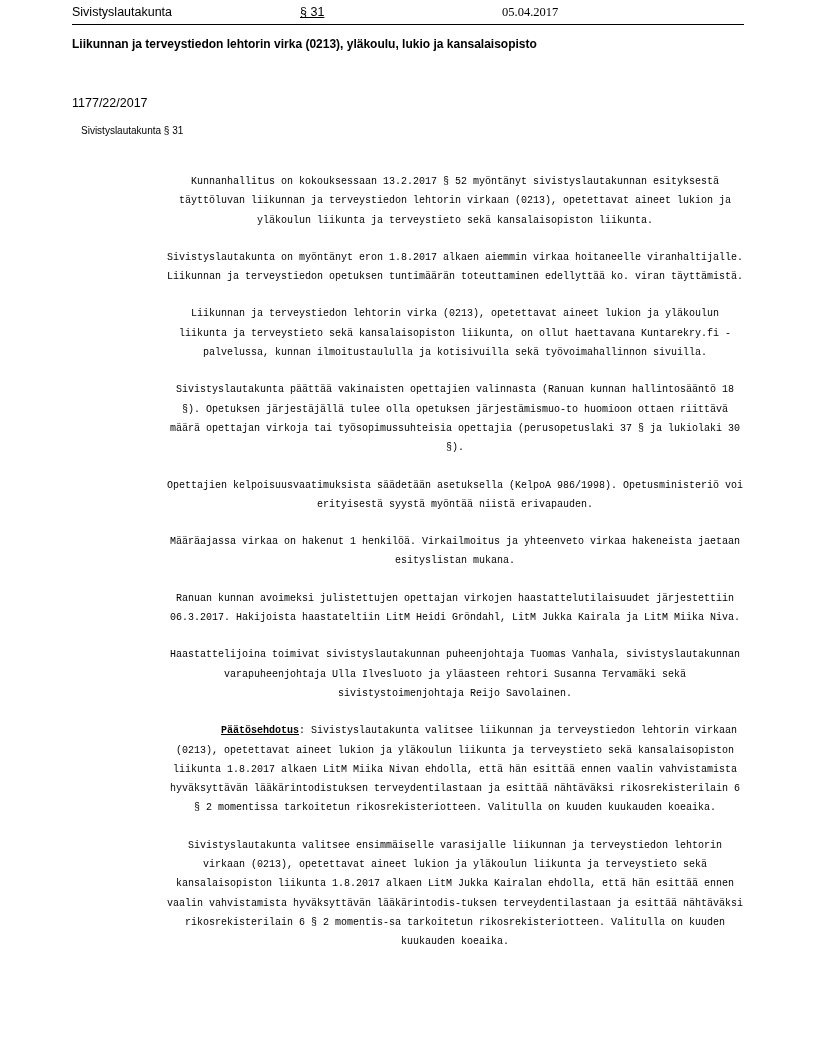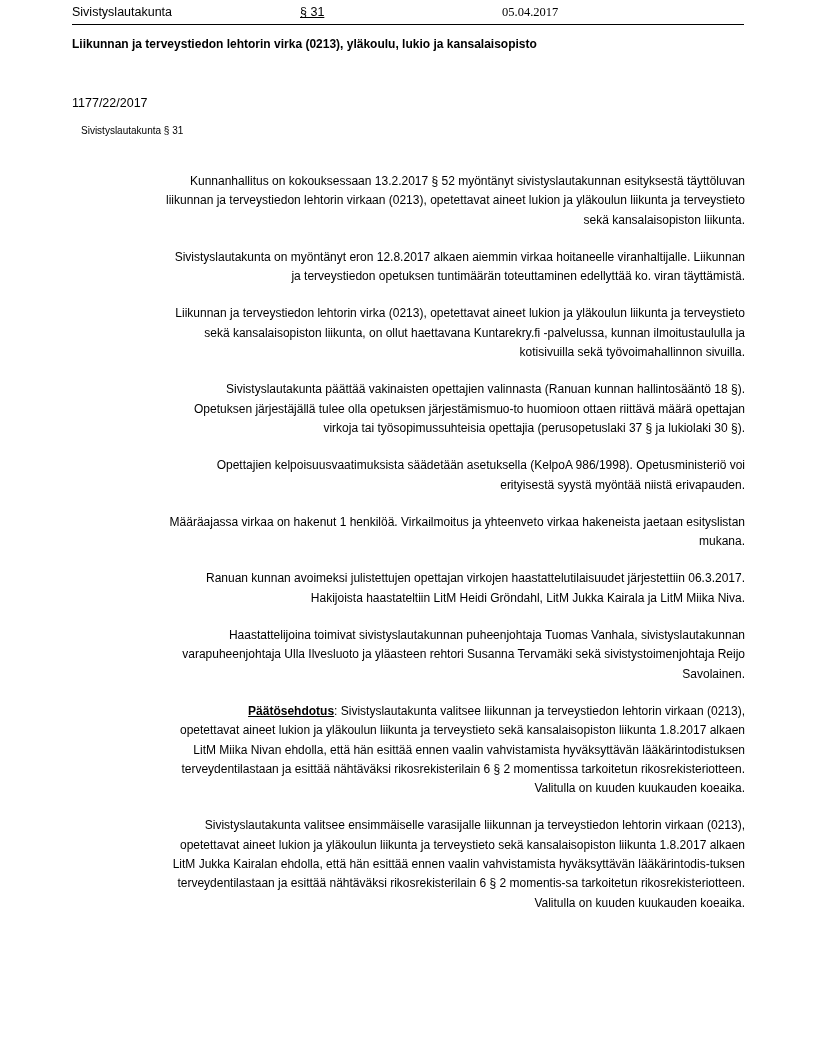--- a/index.html
+++ b/index.html
@@ -81,24 +81,25 @@
     line-height: 16px;
     margin-left: 9px;
   }
   .body {
     position: absolute;
     top: 172px;
     left: 165px;
     width: 580px;
   }
   .para {
-    font-size: 12px;
+    font-size: 10px;
     line-height: 19.3px;
     margin: 0 0 18px 0;
-    text-align: right;
+    text-align: center;
+    font-family: Liberation Mono, monospace;
   }
   .para:last-child {
     margin-bottom: 0;
   }
   .u-bold {
     font-weight: bold;
     text-decoration: underline;
     margin-left: 48px;
   }
 </style>
@@ -116,21 +117,21 @@
   <div class="rule"></div>
 
   <div class="title">Liikunnan ja terveystiedon lehtorin virka (0213), yläkoulu, lukio ja kansalaisopisto</div>
 
   <div class="docnum">1177/22/2017</div>
 
   <div class="subheading">Sivistyslautakunta § 31</div>
 
   <div class="body">
     <p class="para">Kunnanhallitus on kokouksessaan 13.2.2017 § 52 myöntänyt sivistyslautakunnan esityksestä täyttöluvan liikunnan ja terveystiedon lehtorin virkaan (0213), opetettavat aineet lukion ja yläkoulun liikunta ja terveystieto sekä kansalaisopiston liikunta.</p>
-    <p class="para">Sivistyslautakunta on myöntänyt eron 12.8.2017 alkaen aiemmin virkaa hoitaneelle viranhaltijalle. Liikunnan ja terveystiedon opetuksen tuntimäärän toteuttaminen edellyttää ko. viran täyttämistä.</p>
+    <p class="para">Sivistyslautakunta on myöntänyt eron 1.8.2017 alkaen aiemmin virkaa hoitaneelle viranhaltijalle. Liikunnan ja terveystiedon opetuksen tuntimäärän toteuttaminen edellyttää ko. viran täyttämistä.</p>
     <p class="para">Liikunnan ja terveystiedon lehtorin virka (0213), opetettavat aineet lukion ja yläkoulun liikunta ja terveystieto sekä kansalaisopiston liikunta, on ollut haettavana Kuntarekry.fi -palvelussa, kunnan ilmoitustaululla ja kotisivuilla sekä työvoimahallinnon sivuilla.</p>
     <p class="para">Sivistyslautakunta päättää vakinaisten opettajien valinnasta (Ranuan kunnan hallintosääntö 18 §). Opetuksen järjestäjällä tulee olla opetuksen järjestämismuo-to huomioon ottaen riittävä määrä opettajan virkoja tai työsopimussuhteisia opettajia (perusopetuslaki 37 § ja lukiolaki 30 §).</p>
     <p class="para">Opettajien kelpoisuusvaatimuksista säädetään asetuksella (KelpoA 986/1998). Opetusministeriö voi erityisestä syystä myöntää niistä erivapauden.</p>
     <p class="para">Määräajassa virkaa on hakenut 1 henkilöä. Virkailmoitus ja yhteenveto virkaa hakeneista jaetaan esityslistan mukana.</p>
     <p class="para">Ranuan kunnan avoimeksi julistettujen opettajan virkojen haastattelutilaisuudet järjestettiin 06.3.2017. Hakijoista haastateltiin LitM Heidi Gröndahl, LitM Jukka Kairala ja LitM Miika Niva.</p>
     <p class="para">Haastattelijoina toimivat sivistyslautakunnan puheenjohtaja Tuomas Vanhala, sivistyslautakunnan varapuheenjohtaja Ulla Ilvesluoto ja yläasteen rehtori Susanna Tervamäki sekä sivistystoimenjohtaja Reijo Savolainen.</p>
     <p class="para"><span class="u-bold">Päätösehdotus</span><span>: Sivistyslautakunta valitsee liikunnan ja terveystiedon lehtorin virkaan (0213), opetettavat aineet lukion ja yläkoulun liikunta ja terveystieto sekä kansalaisopiston liikunta 1.8.2017 alkaen LitM Miika Nivan ehdolla, että hän esittää ennen vaalin vahvistamista hyväksyttävän lääkärintodistuksen terveydentilastaan ja esittää nähtäväksi rikosrekisterilain 6 § 2 momentissa tarkoitetun rikosrekisteriotteen. Valitulla on kuuden kuukauden koeaika.</span></p>
     <p class="para">Sivistyslautakunta valitsee ensimmäiselle varasijalle liikunnan ja terveystiedon lehtorin virkaan (0213), opetettavat aineet lukion ja yläkoulun liikunta ja terveystieto sekä kansalaisopiston liikunta 1.8.2017 alkaen LitM Jukka Kairalan ehdolla, että hän esittää ennen vaalin vahvistamista hyväksyttävän lääkärintodis-tuksen terveydentilastaan ja esittää nähtäväksi rikosrekisterilain 6 § 2 momentis-sa tarkoitetun rikosrekisteriotteen. Valitulla on kuuden kuukauden koeaika.</p>
   </div>
 

